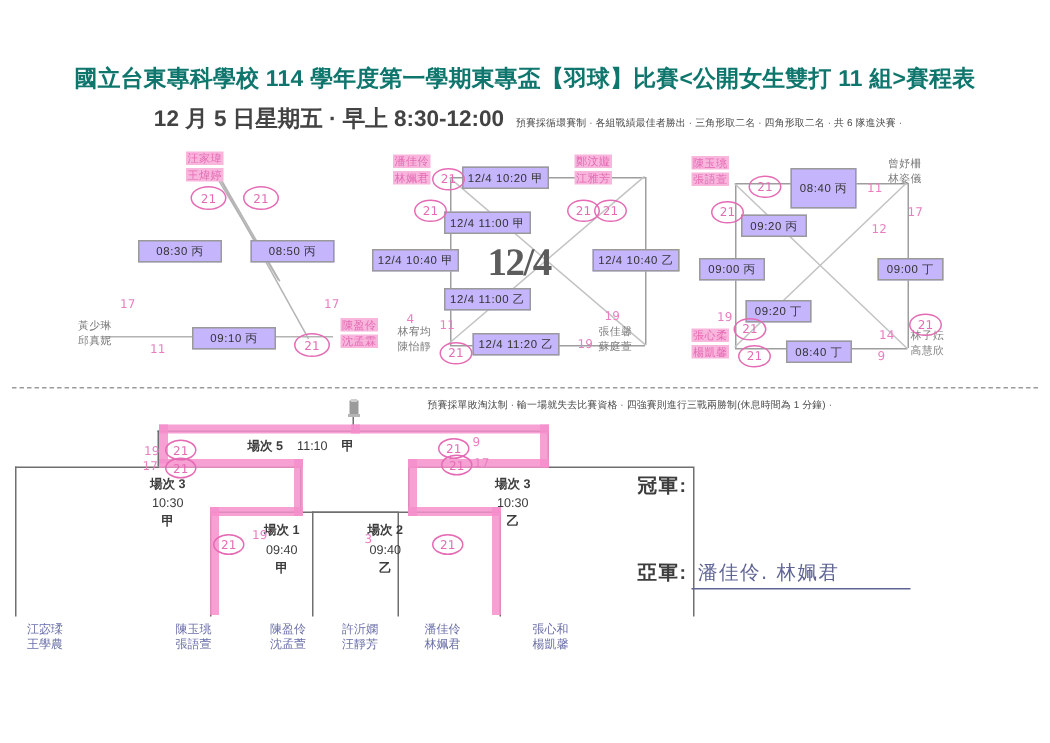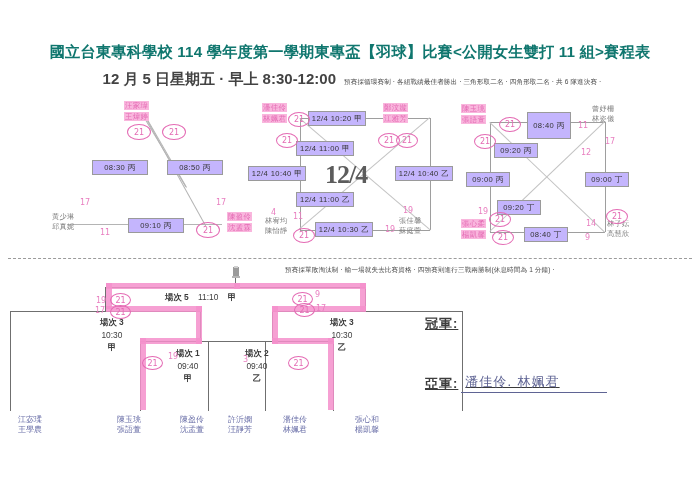--- a/index.html
+++ b/index.html
@@ -72,21 +72,21 @@
   }
   .klabel{
     position:absolute;text-align:center;font-size:8.4px;color:#3c3c3c;
     line-height:1.5;white-space:nowrap;font-weight:bold;
   }
   .klabel .t{font-weight:normal;}
   .pink-path{position:absolute;background:#f48fcb;opacity:.85;}
   .trophy{position:absolute;}
 
   
-  .res{position:absolute;display:flex;align-items:flex-end;gap:3px;text-decoration:underline;}
+  .res{position:absolute;display:flex;gap:3px;}
   .res-lab{font-size:13px;font-weight:bold;color:#3d3d3d;letter-spacing:1px;}
   .res-val{
     font-family:"DejaVu Sans",sans-serif;font-size:13px;color:#5f6494;
     border-bottom:1px solid #5f6494;padding:0 4px 1px 4px;min-width:138px;
     white-space:nowrap;letter-spacing:1px;
   }
   .note2{
     position:absolute;font-size:6.6px;color:#4a4a4a;white-space:nowrap;letter-spacing:.1px;
   }
 </style>
@@ -160,21 +160,21 @@
     <div class="name-grey" style="left:399px;top:216px;">
       <span>張佳馨</span><br>
       <span>蘇庭萱</span>
     </div>
 
     <div class="box" style="left:308px;top:111px;width:58px;height:15px;">12/4   10:20 甲</div>
     <div class="box" style="left:296px;top:141px;width:58px;height:15px;">12/4   11:00 甲</div>
     <div class="box" style="left:248px;top:166px;width:58px;height:15px;">12/4   10:40 甲</div>
     <div class="box" style="left:383px;top:166px;width:58px;height:15px;margin-left:12px;">12/4   10:40 乙</div>
     <div class="box" style="left:296px;top:192px;width:58px;height:15px;">12/4   11:00 乙</div>
-    <div class="box" style="left:315px;top:222px;width:58px;height:15px;">12/4   10:30 乙</div>
+    <div class="box" style="left:315px;top:222px;width:58px;height:15px;">12/4   11:20 乙</div>
 
     <div class="wm" style="left:325px;top:160px;">12/4</div>
 
     <div class="hw" style="left:271px;top:208px;">4</div>
     <div class="hw" style="left:293px;top:212px;">11</div>
     <div class="hw" style="left:403px;top:206px;">19</div>
     <div class="circle" style="left:288px;top:112px;width:20px;height:13px;">21</div>
     <div class="circle" style="left:276px;top:133px;width:20px;height:13px;">21</div>
     <div class="circle" style="left:378px;top:133px;width:20px;height:13px;">21</div>
     <div class="circle" style="left:396px;top:133px;width:20px;height:13px;">21</div>

